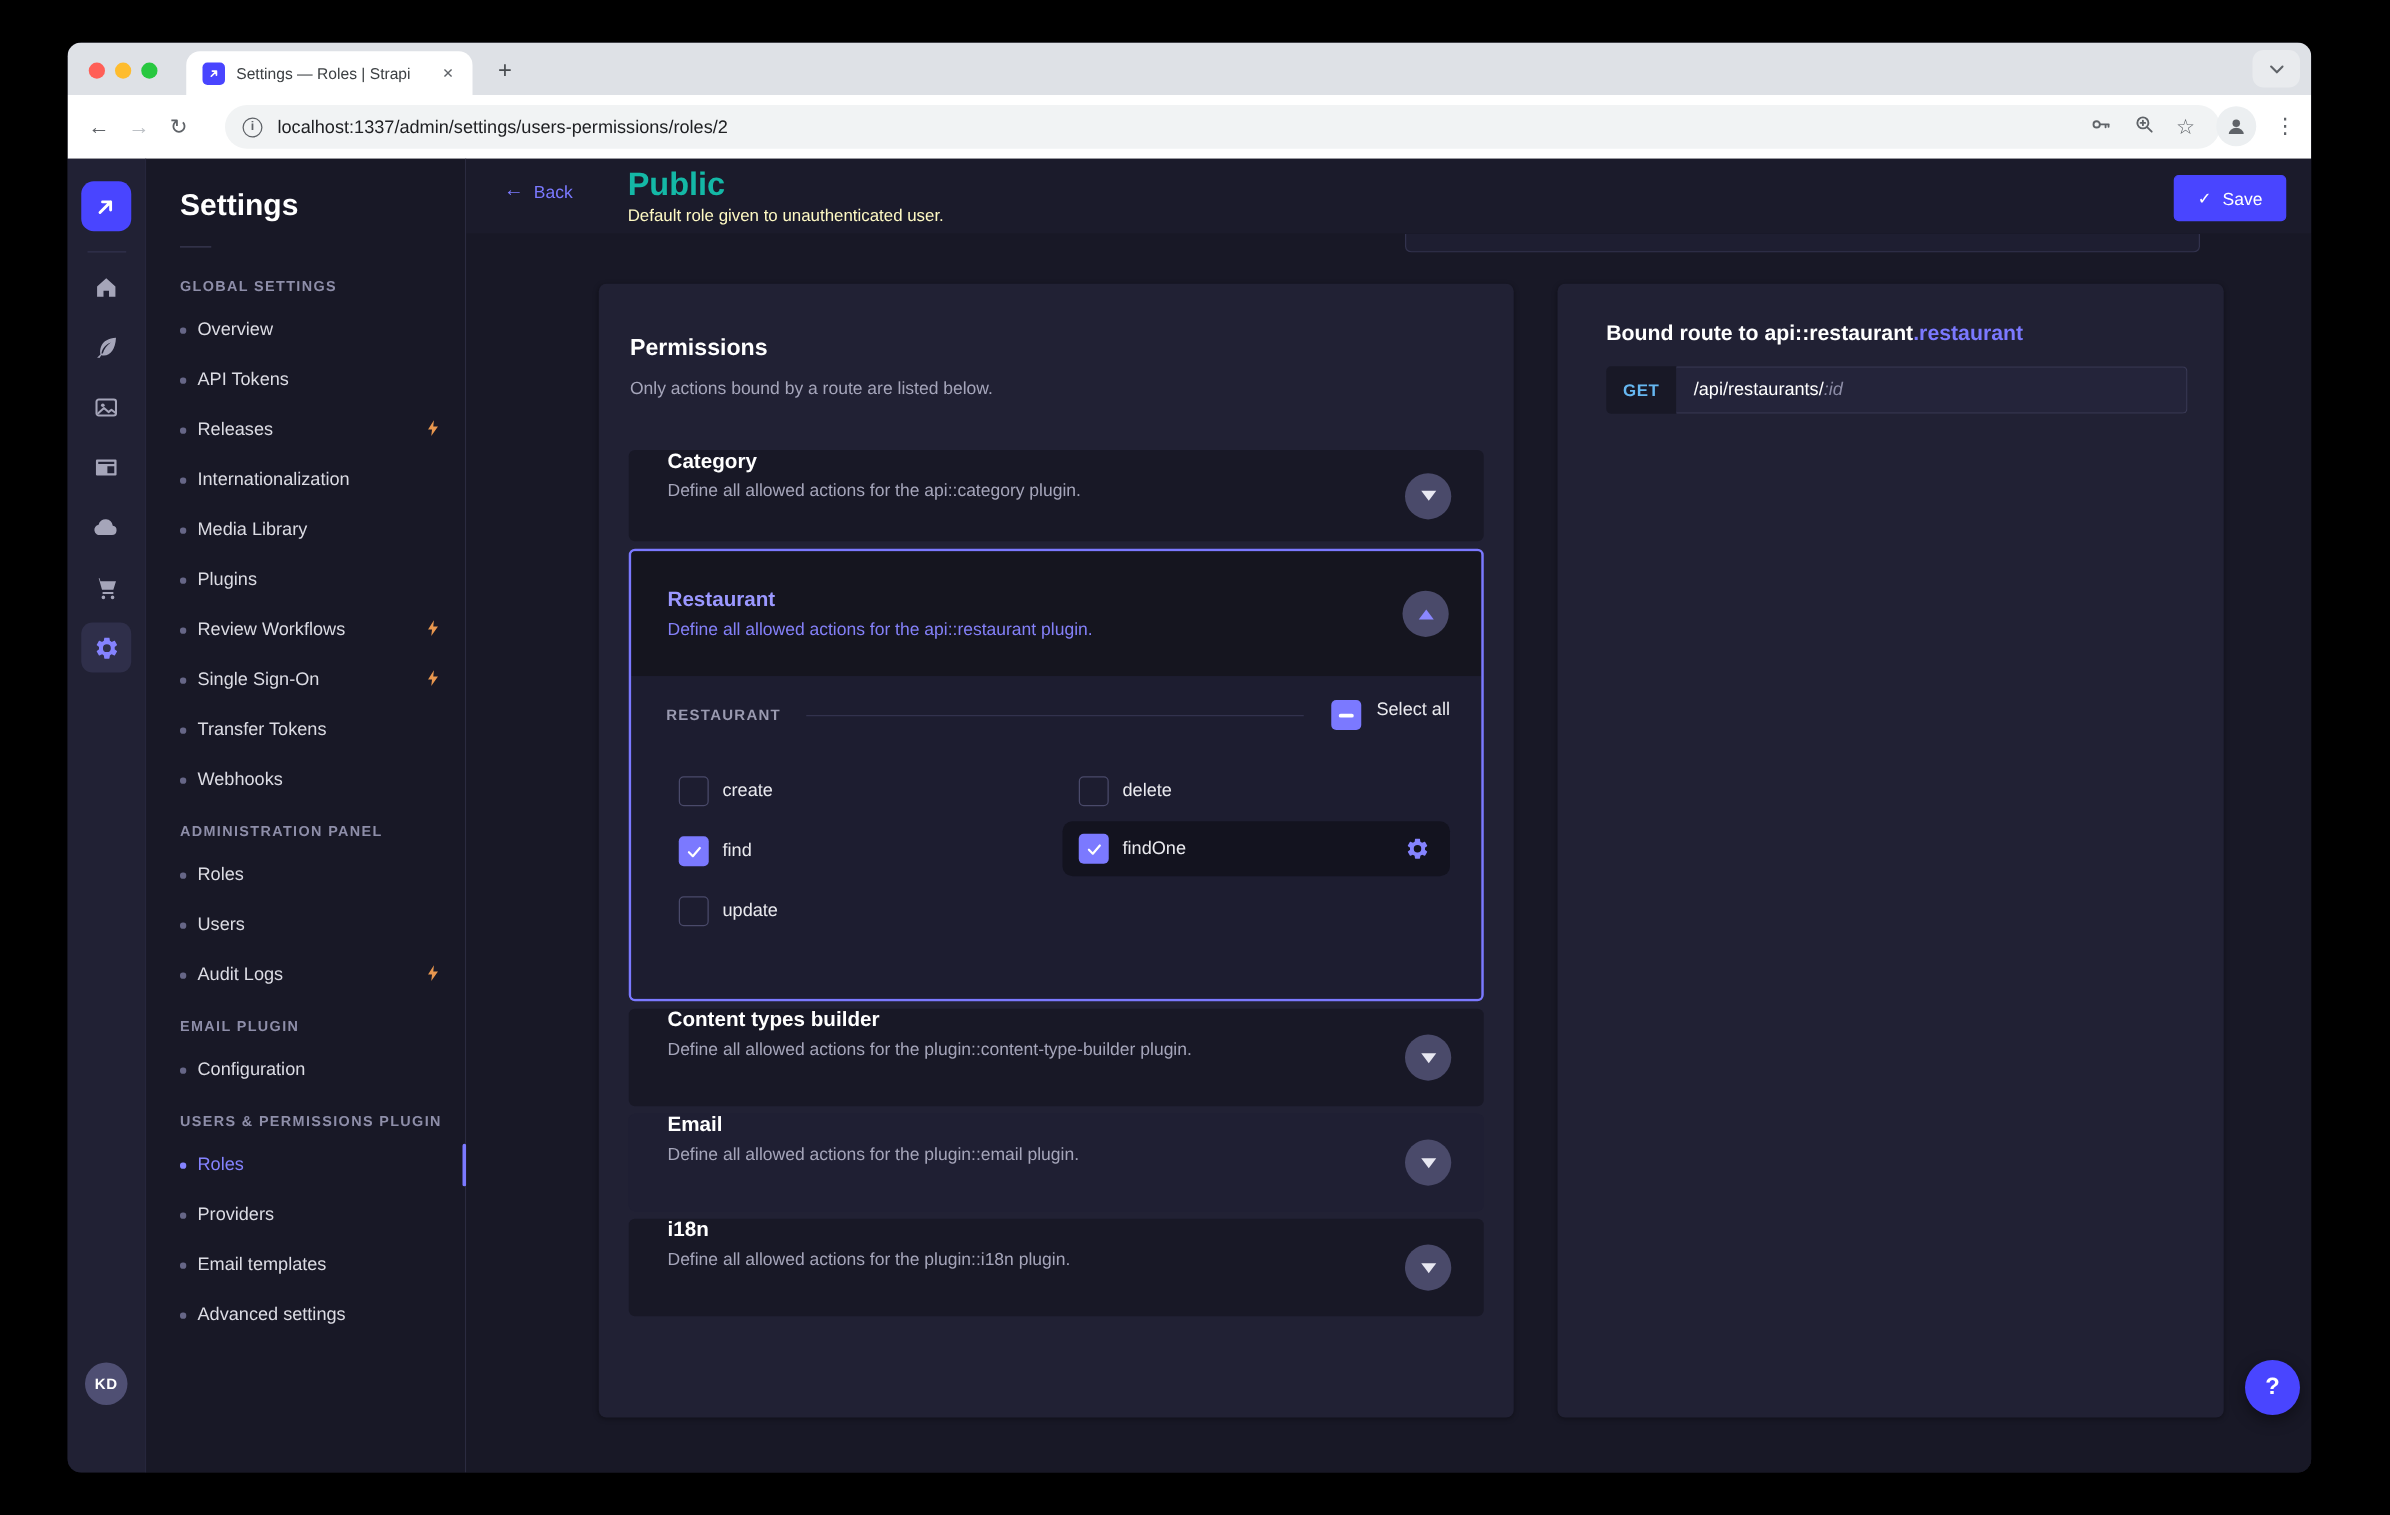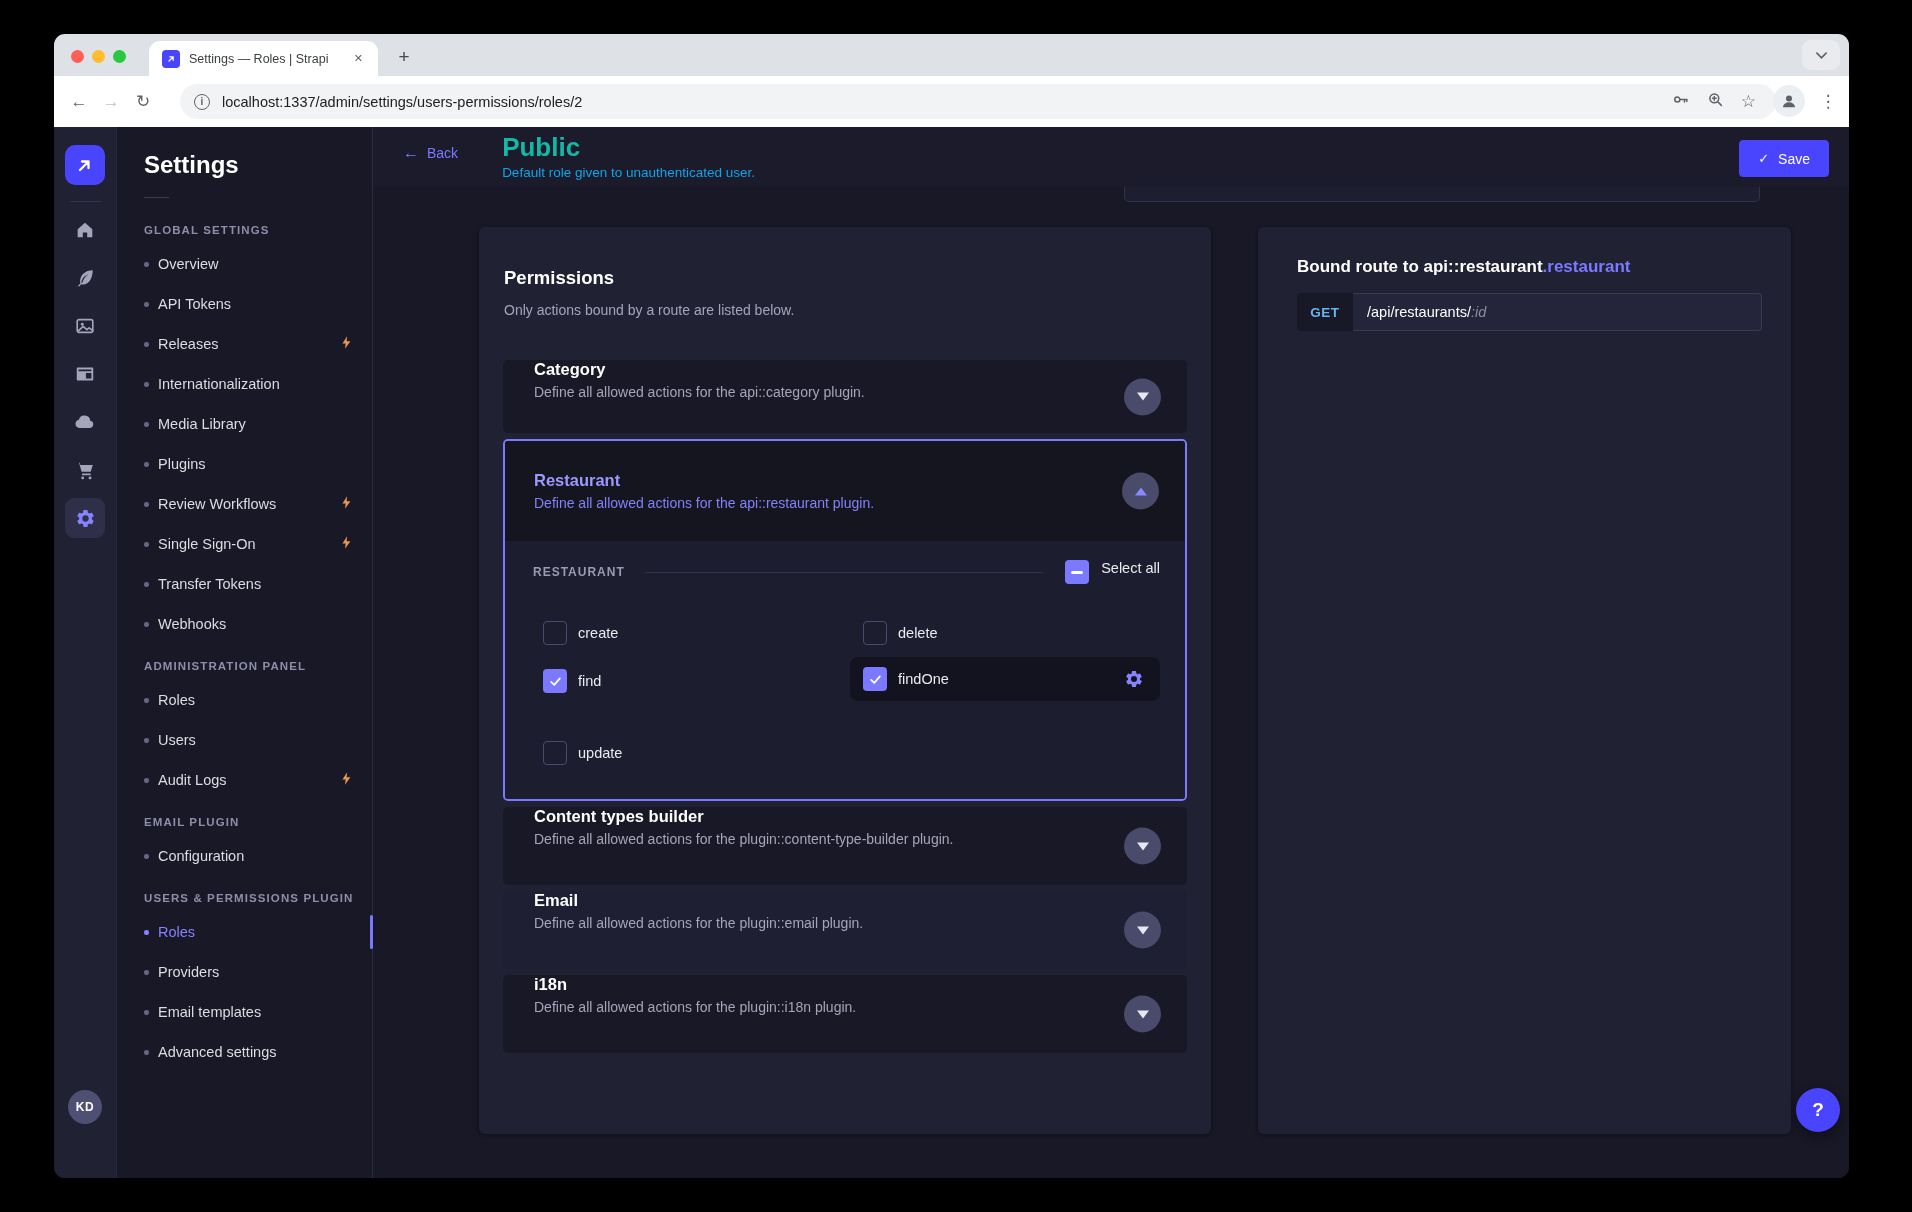--- a/index.html
+++ b/index.html
@@ -67,30 +67,30 @@
   .subnav li.active::after { content:""; position:absolute; right:-1px; top:3px; bottom:3px; width:3px;
     background:#7b79ff; border-radius:2px; }
 
   
   .main { flex:1; display:flex; flex-direction:column; background:#181826; min-width:0; }
   .page-header { height:60px; background:#1b1b2b; display:flex; align-items:flex-start; position:relative; flex:none; }
   .back-link { margin:18px 0 0 30px; color:#7b79ff; font-size:14px; display:flex; align-items:center; gap:8px; }
   .back-arrow { font-size:16px; line-height:1; }
   .title-block { margin:6px 0 0 44px; }
   .page-title { color:#14b8a6; font-size:26px; font-weight:600; line-height:1.1; }
-  .page-subtitle { color:#0ea5e9; font-size:13.5px; margin-top:3px; }
+  .page-subtitle { color:#fef9c3; font-size:13.5px; margin-top:3px; }
   .save-btn { position:absolute; right:20px; top:13px; height:37px; padding:0 18px; background:#4945ff;
     border:1px solid #4945ff; border-radius:4px; color:#fff; font-size:14px; display:flex; align-items:center; gap:9px; }
   .save-check { font-size:13px; }
 
   .scroll { position:relative; flex:1; background:#181826; }
   .cut-input { position:absolute; left:751px; top:0; width:636px; height:15px; background:#1e1e31;
     border:1px solid #32324d; border-top:none; border-radius:0 0 5px 5px; }
 
-  .cols { position:absolute; left:106px; top:40px; display:flex; gap:47px; }
+  .cols { position:absolute; left:106px; top:40px; display:flex; gap:35px; }
   .panel { background:#212134; border-radius:6px; box-shadow:0 1px 4px rgba(0,0,0,.35); }
   .perm-panel { width:732px; height:907px; padding:24px; }
   .perm-title { color:#fff; font-size:18.5px; font-weight:600; margin:16px 0 0 1px; }
   .perm-sub { color:#a5a5ba; font-size:14px; margin:13px 0 0 1px; }
   .acc-list { margin-top:42px; display:flex; flex-direction:column; gap:6px; }
 
   .acc { position:relative; border-radius:5px; background:#181826; display:flex; flex-direction:column; justify-content:flex-start;
     padding-left:31px; }
   .acc.h73{height:73px}.acc.h78{height:78px}
   .acc.alt { background:#1f1f33; }
@@ -112,21 +112,21 @@
   .select-all { display:flex; align-items:flex-start; gap:12px; }
 
   .cb { width:24px; height:24px; border-radius:4px; flex:none; display:grid; place-items:center; }
   .cb.off { border:1px solid #4a4a6a; background:transparent; }
   .cb.on { background:#7b79ff; }
   .cb .dash { width:12px; height:3px; background:#fff; border-radius:1.5px; }
   .cb-label { color:#eaeaef; font-size:14.5px; }
 
   .action { position:absolute; display:flex; align-items:center; gap:11px; }
   .a-create{left:38px; top:80px;} .a-delete{left:358px; top:80px;align-items:center;}
-  .a-find{left:38px; top:128px;} .a-update{left:38px; top:176px;margin-top:24px;}
+  .a-find{left:38px; top:128px;} .a-update{left:38px; top:176px;}
   .fo-row { position:absolute; left:345px; top:116px; width:310px; height:44px; background:#13131f;
     border-radius:8px; display:flex; align-items:center; padding:0 16px 0 13px; gap:11px; }
   .fo-gear { margin-left:auto; display:grid; place-items:center; background:none; border:none; }
 
   .route-panel { width:533px; height:907px; padding:30px 29px 0 39px; }
   .route-title { color:#fff; font-size:17px; font-weight:600; }
   .route-title .hl { color:#7b79ff; }
   .route-row { margin-top:16px; width:465px; height:38px; display:flex; }
   .method { width:56px; background:#181826; border-radius:4px 0 0 4px; color:#66b7f1; font-size:13.5px;
     font-weight:700; letter-spacing:.5px; display:grid; place-items:center; }

